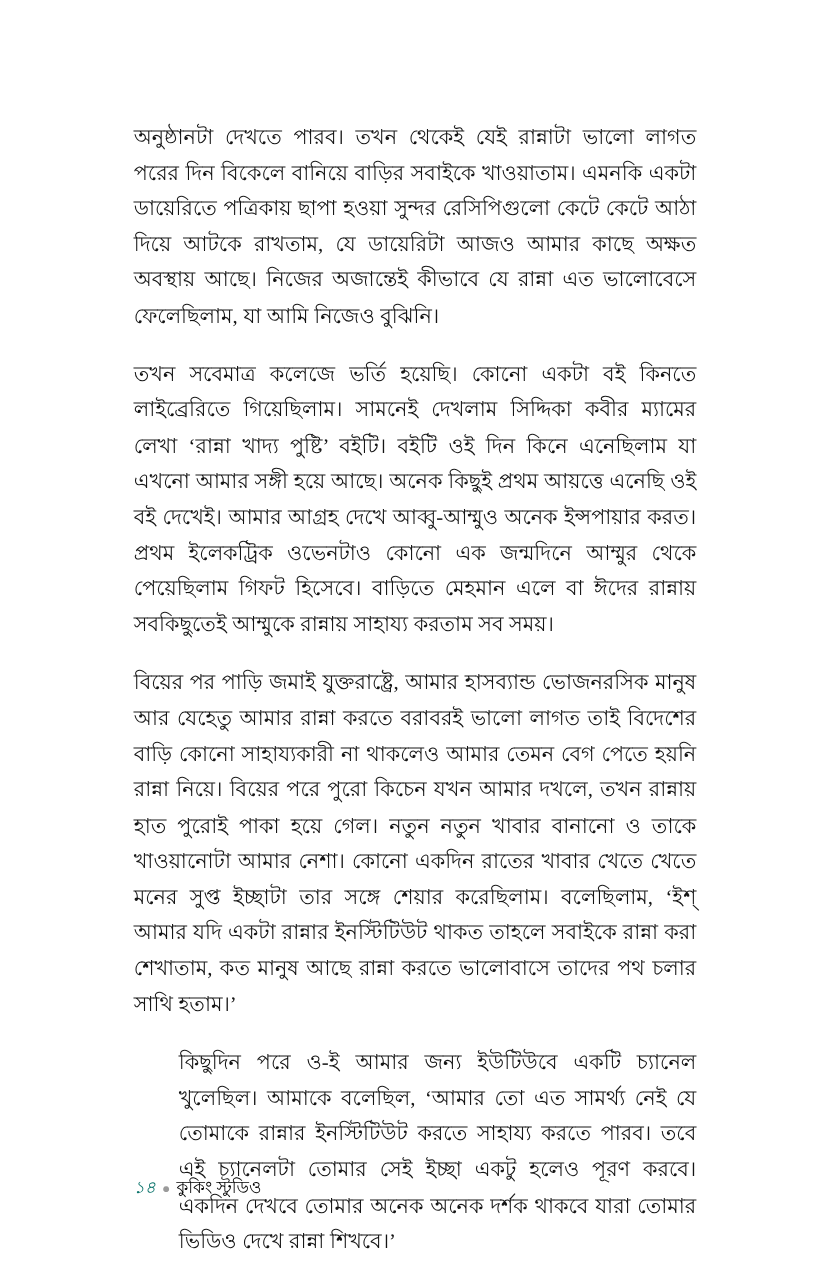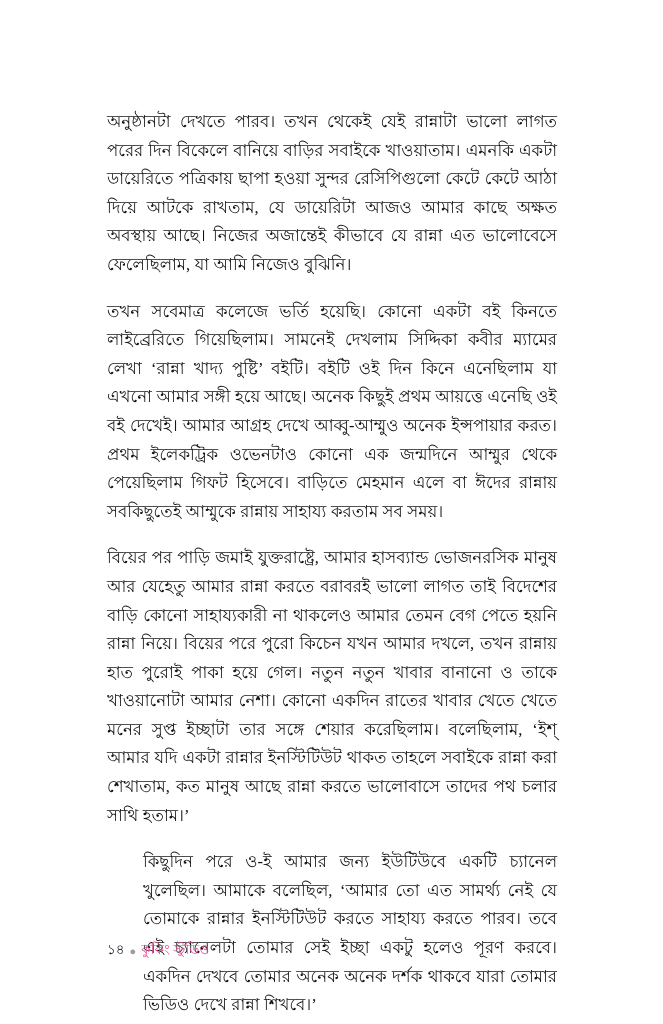--- a/index.html
+++ b/index.html
@@ -21,21 +21,21 @@
     width: 663px;
     height: 1024px;
     background: #ffffff;
     box-sizing: border-box;
   }
 
   
   .text-column {
     position: absolute;
     left: 107px;
-    top: 108px;
+    top: 96px;
     width: 450px;
   }
 
   .para {
     margin: 0 0 18px 0;
     font-size: 16.6px;
     line-height: 28.6px;
     color: #141414;
     text-align: justify;
     text-justify: inter-word;
@@ -54,31 +54,32 @@
     position: absolute;
     left: 107px;
     top: 940px;
     font-size: 13.5px;
     line-height: 20px;
     color: #9b9b9b;
     white-space: nowrap;
     font-family: "Liberation Serif", "DejaVu Serif", serif;
   }
   .footer .folio {
-    color: #0f172a;
+    color: #0f766e;
+    font-style: italic;
   }
   .footer .sep {
     display: inline-block;
     margin: 0 5px;
     color: #9b9b9b;
     font-size: 11px;
     vertical-align: middle;
   }
   .footer .book {
-    color: #ec4899;
+    color: #000000;
   }
 </style>
 </head>
 <body>
 
 <div class="page">
 
   <div class="text-column">
     <p class="para">অনুষ্ঠানটা দেখতে পারব। তখন থেকেই যেই রান্নাটা ভালো লাগত পরের দিন বিকেলে বানিয়ে বাড়ির সবাইকে খাওয়াতাম। এমনকি একটা ডায়েরিতে পত্রিকায় ছাপা হওয়া সুন্দর রেসিপিগুলো কেটে কেটে আঠা দিয়ে আটকে রাখতাম, যে ডায়েরিটা আজও আমার কাছে অক্ষত অবস্থায় আছে। নিজের অজান্তেই কীভাবে যে রান্না এত ভালোবেসে ফেলেছিলাম, যা আমি নিজেও বুঝিনি।</p>
     <p class="para">তখন সবেমাত্র কলেজে ভর্তি হয়েছি। কোনো একটা বই কিনতে লাইব্রেরিতে গিয়েছিলাম। সামনেই দেখলাম সিদ্দিকা কবীর ম্যামের লেখা ‘রান্না খাদ্য পুষ্টি’ বইটি। বইটি ওই দিন কিনে এনেছিলাম যা এখনো আমার সঙ্গী হয়ে আছে। অনেক কিছুই প্রথম আয়ত্তে এনেছি ওই বই দেখেই। আমার আগ্রহ দেখে আব্বু-আম্মুও অনেক ইন্সপায়ার করত। প্রথম ইলেকট্রিক ওভেনটাও কোনো এক জন্মদিনে আম্মুর থেকে পেয়েছিলাম গিফট হিসেবে। বাড়িতে মেহমান এলে বা ঈদের রান্নায় সবকিছুতেই আম্মুকে রান্নায় সাহায্য করতাম সব সময়।</p>

